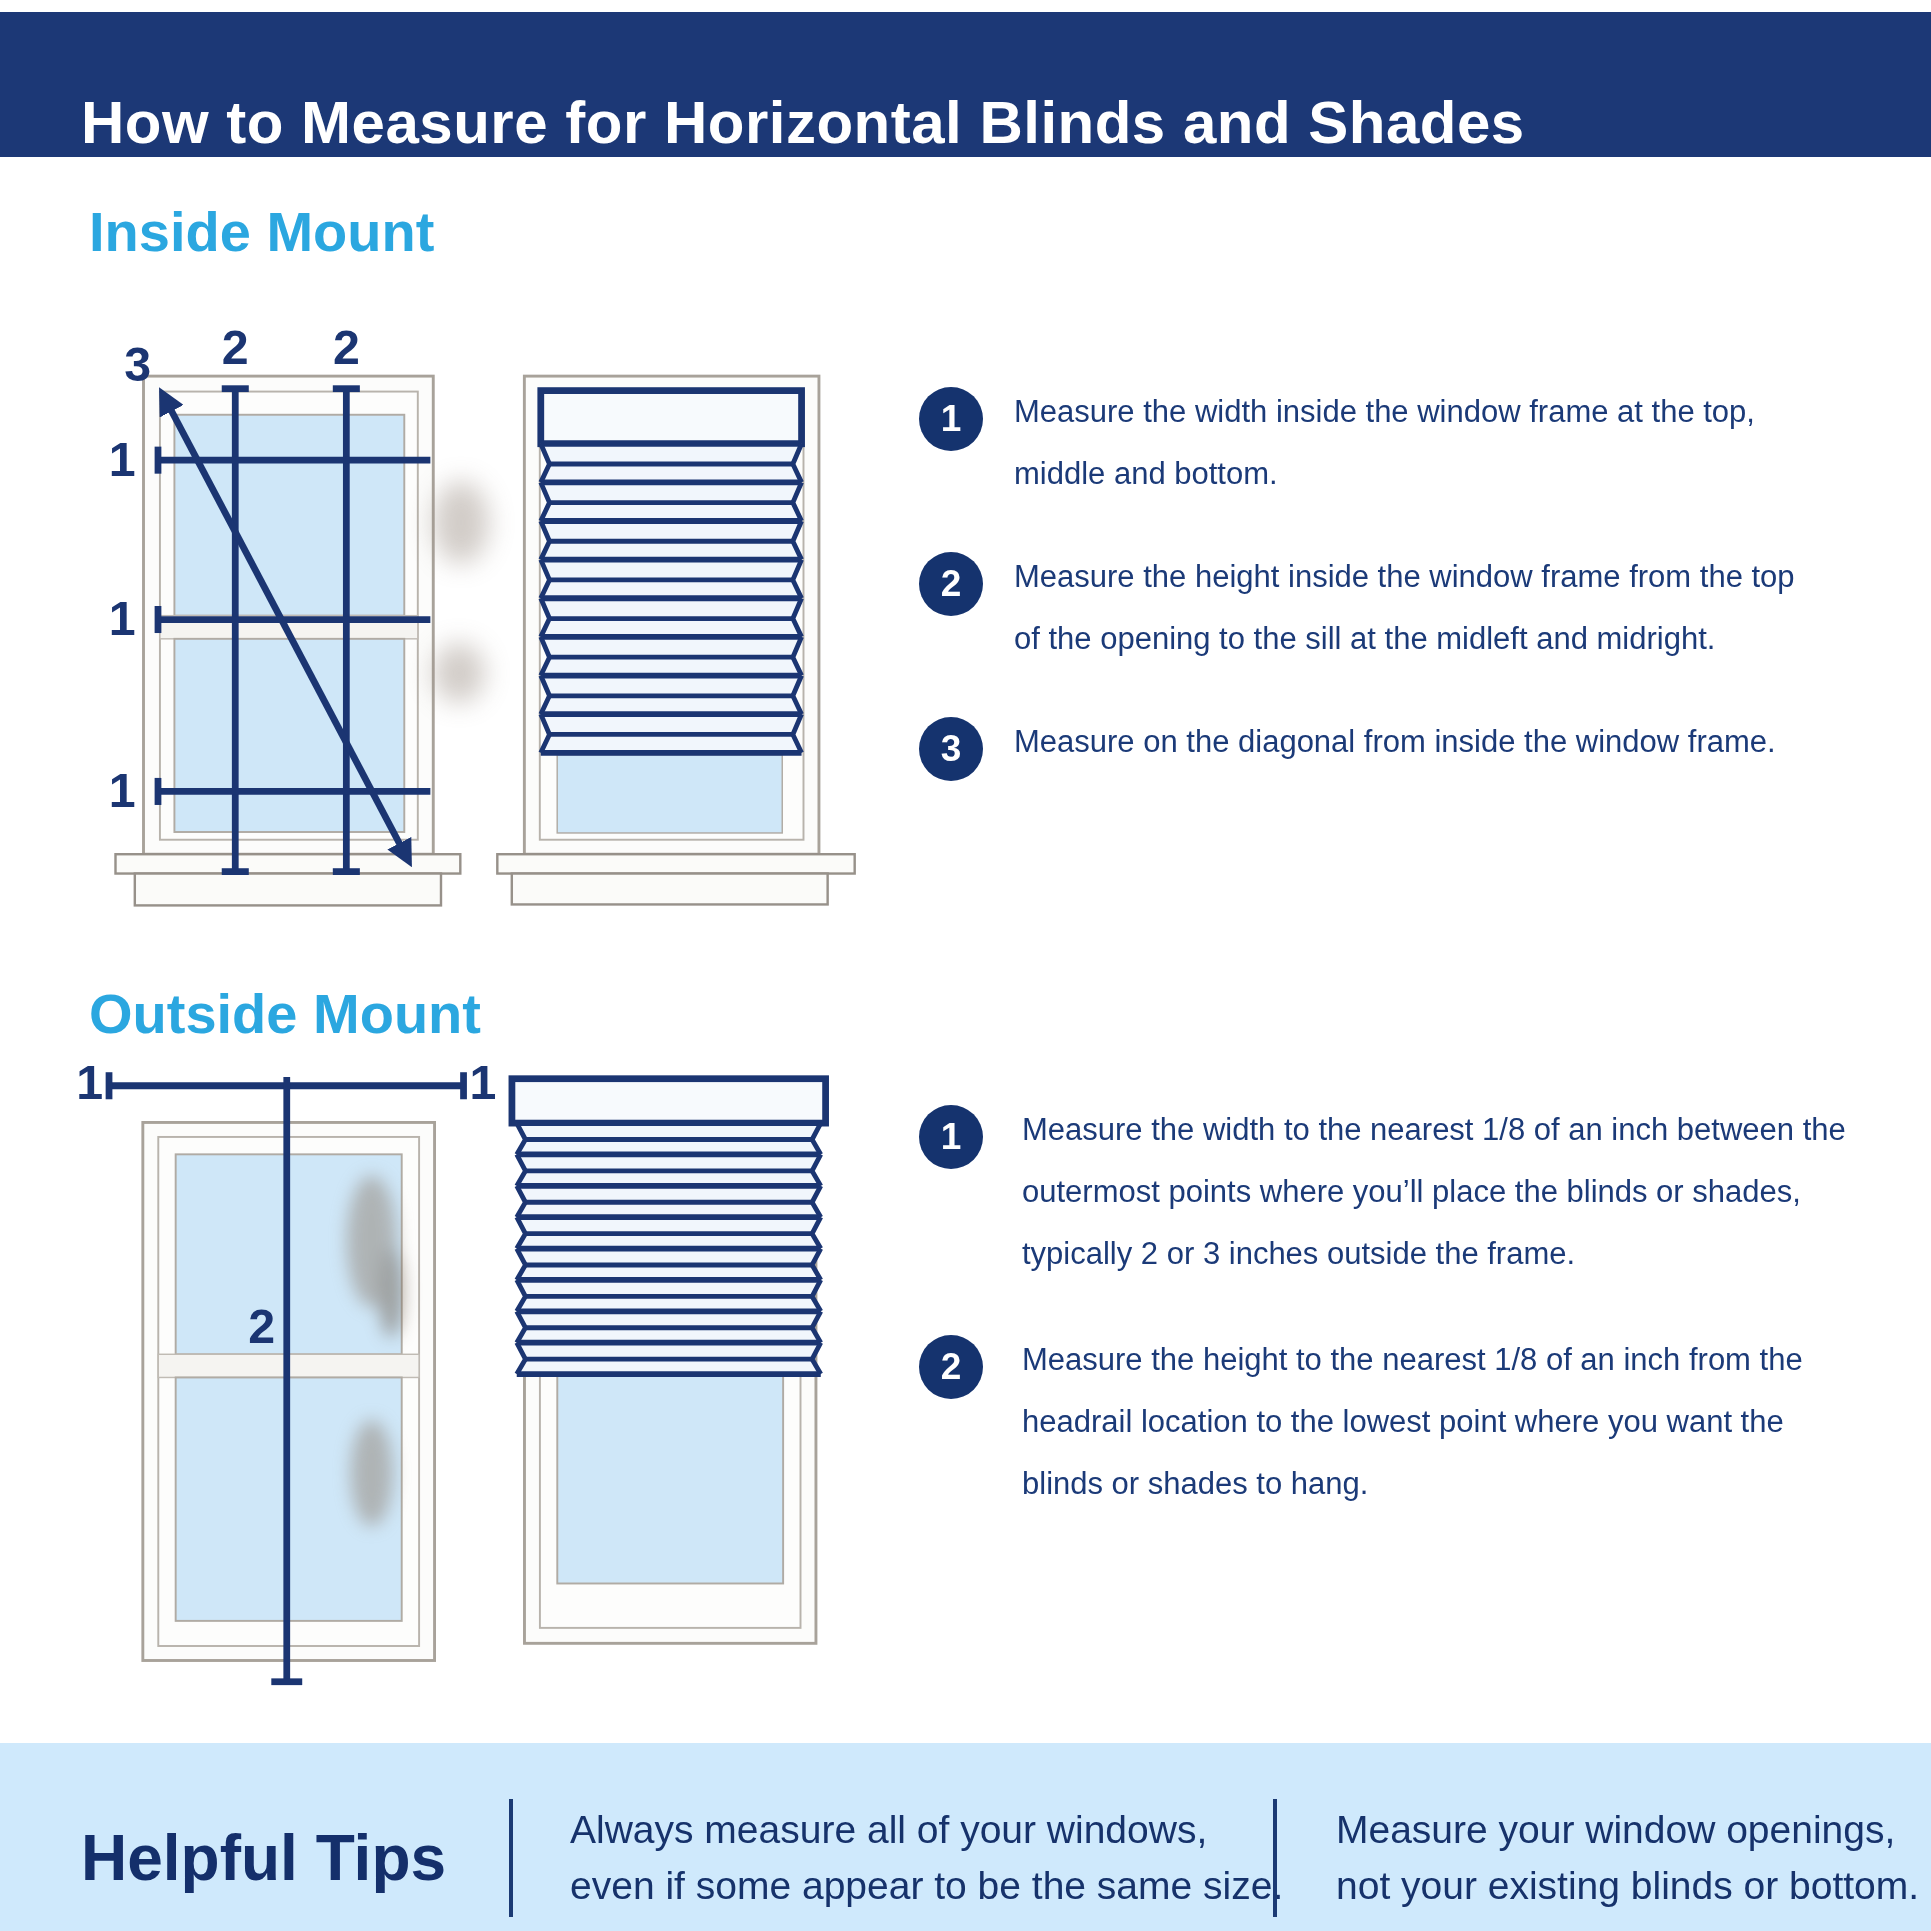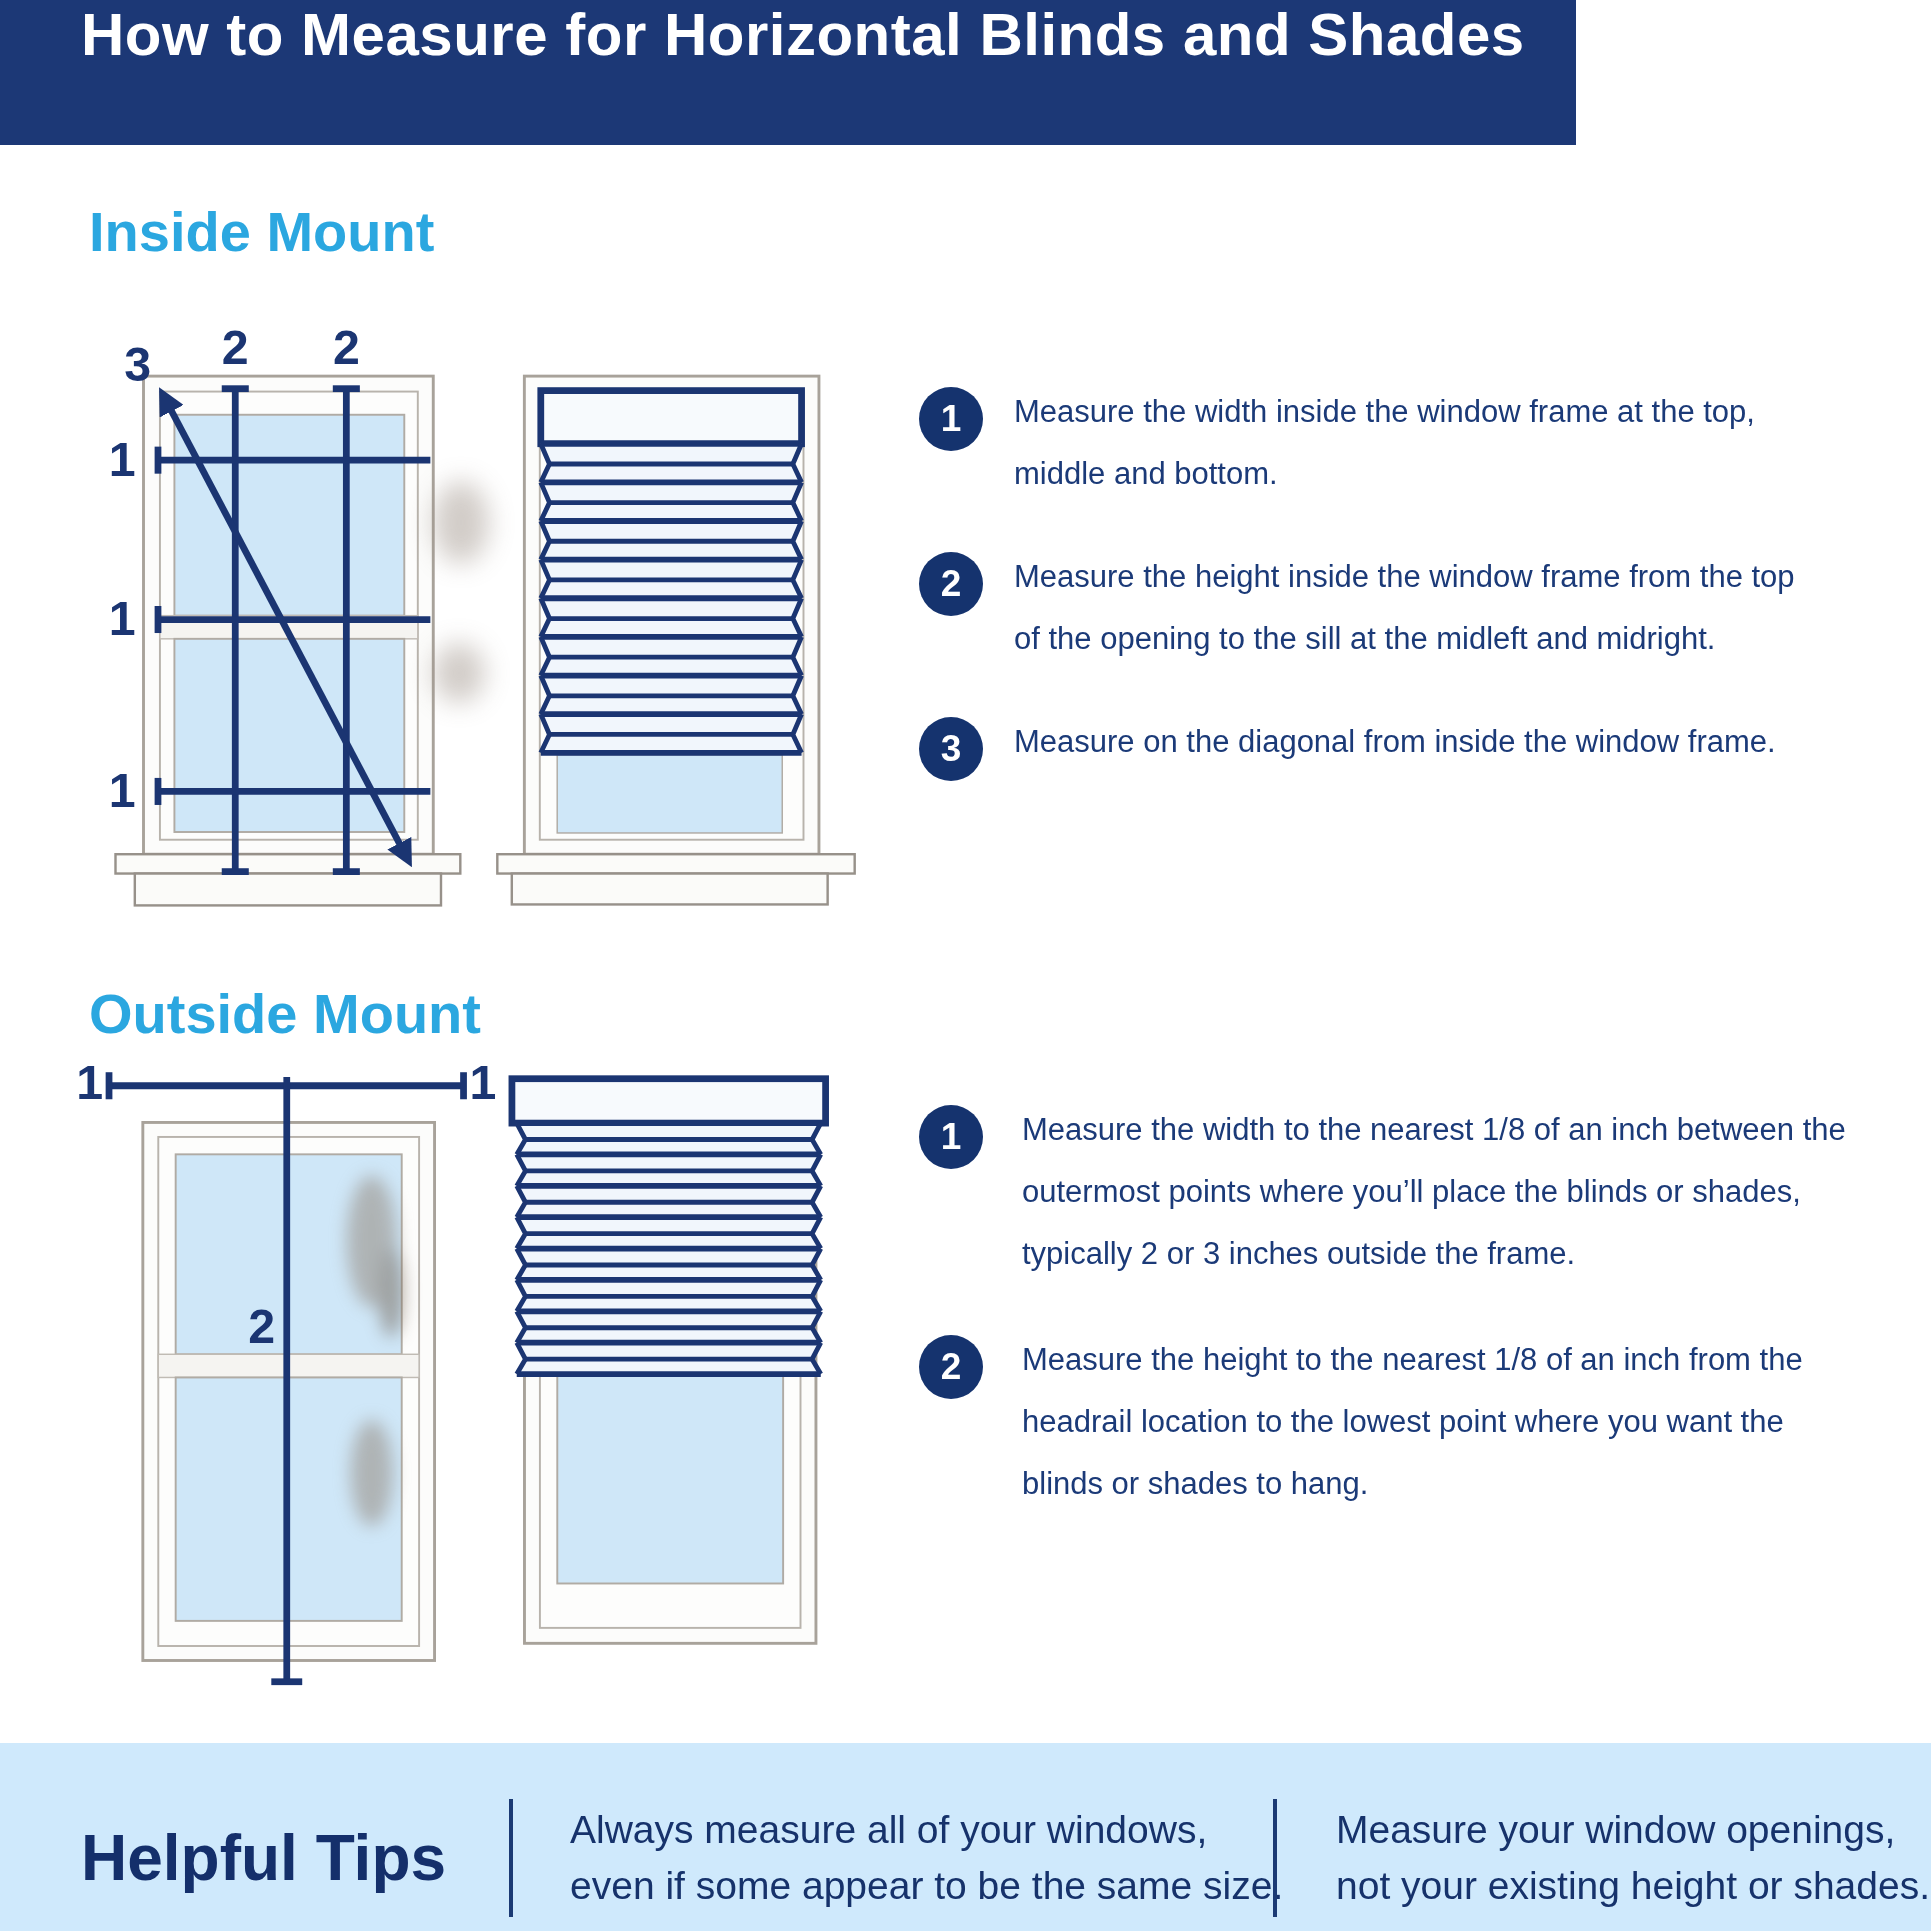--- a/index.html
+++ b/index.html
@@ -1,19 +1,19 @@
 <!DOCTYPE html>
 <html><head>
 <meta charset="utf-8">
 <style>
   html,body{margin:0;padding:0;background:#ffffff;font-family:"Liberation Sans",sans-serif;}
   .canvas{position:relative;width:1931px;height:1931px;background:#ffffff;overflow:hidden;}
 
   
-  .header{position:absolute;left:0;top:0;width:1576px;height:145px;background:#1C3876;display:flex;align-items:flex-start;}
+  .header{position:absolute;left:0;top:12px;width:1931px;height:145px;background:#1C3876;display:flex;align-items:flex-end;}
   .header h1{margin:0 0 0 81px;color:#ffffff;font-size:60px;font-weight:bold;letter-spacing:0.5px;}
 
   
   .section-heading{position:absolute;margin:8px;color:#2BA7E0;font-size:56px;font-weight:bold;}
   #inside-heading{left:81px;top:191px;}
   #outside-heading{left:81px;top:973px;}
 
   
   .diagram{position:absolute;}
   #diagram-inside-window{left:68px;top:323px;}
@@ -220,18 +220,18 @@
   <div class="footer">
     <h2 class="footer-title">Helpful Tips</h2>
     <div class="footer-divider" id="footer-divider-1"></div>
     <div class="tip" id="tip-1">
       <div>Always measure all of your windows,</div>
       <div>even if some appear to be the same size.</div>
     </div>
     <div class="footer-divider" id="footer-divider-2"></div>
     <div class="tip" id="tip-2">
       <div>Measure your window openings,</div>
-      <div>not your existing height or shades.</div>
+      <div>not your existing blinds or bottom.</div>
     </div>
   </div>
 
 </div>
 
 
 </body></html>

